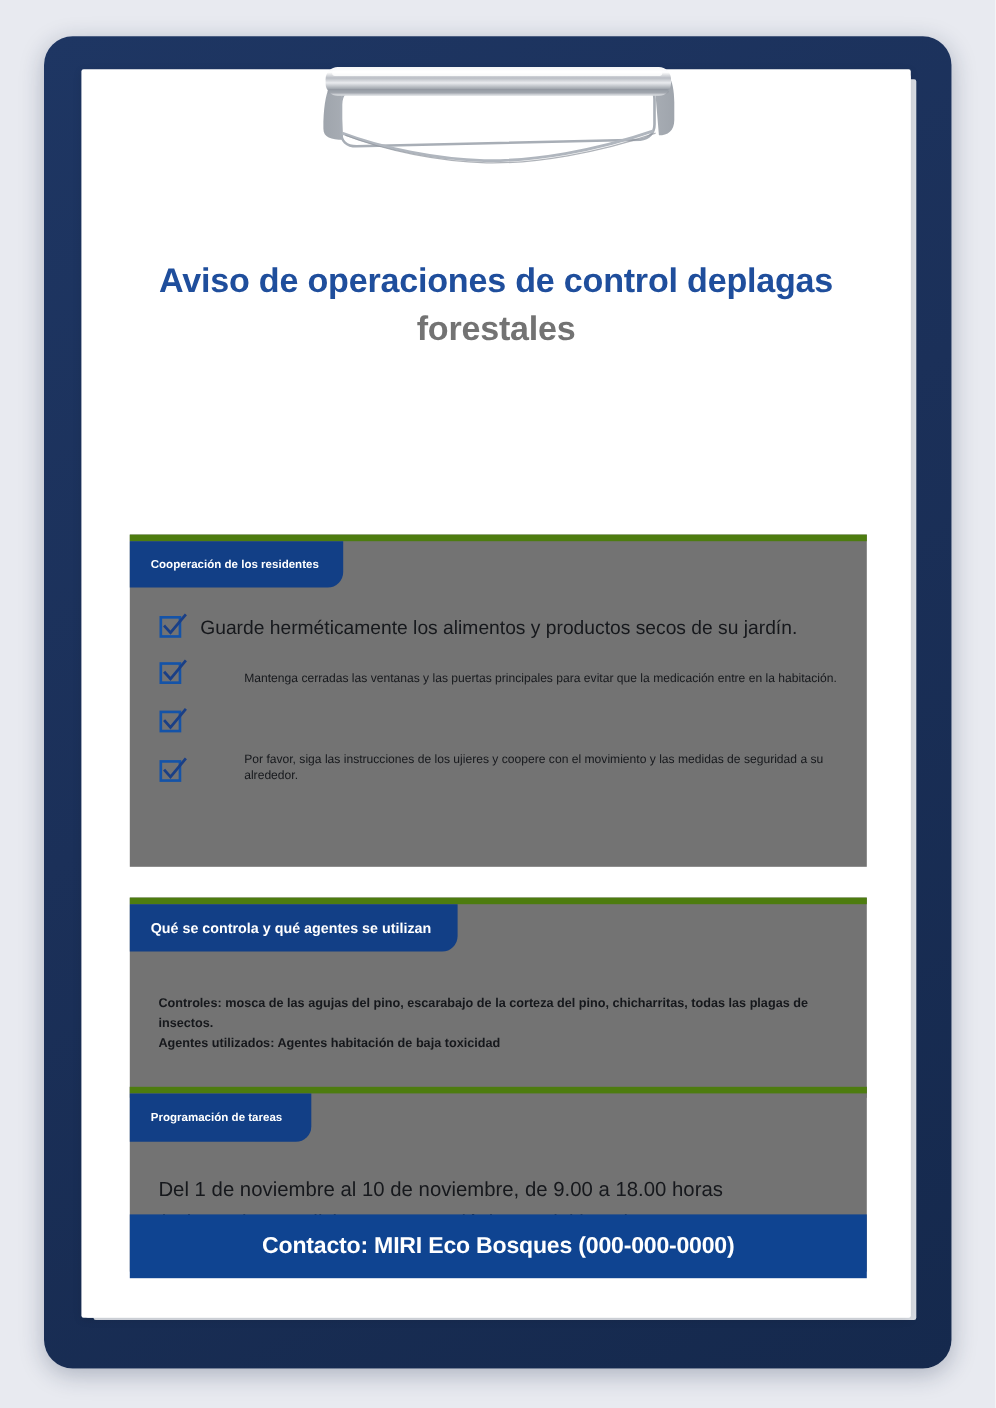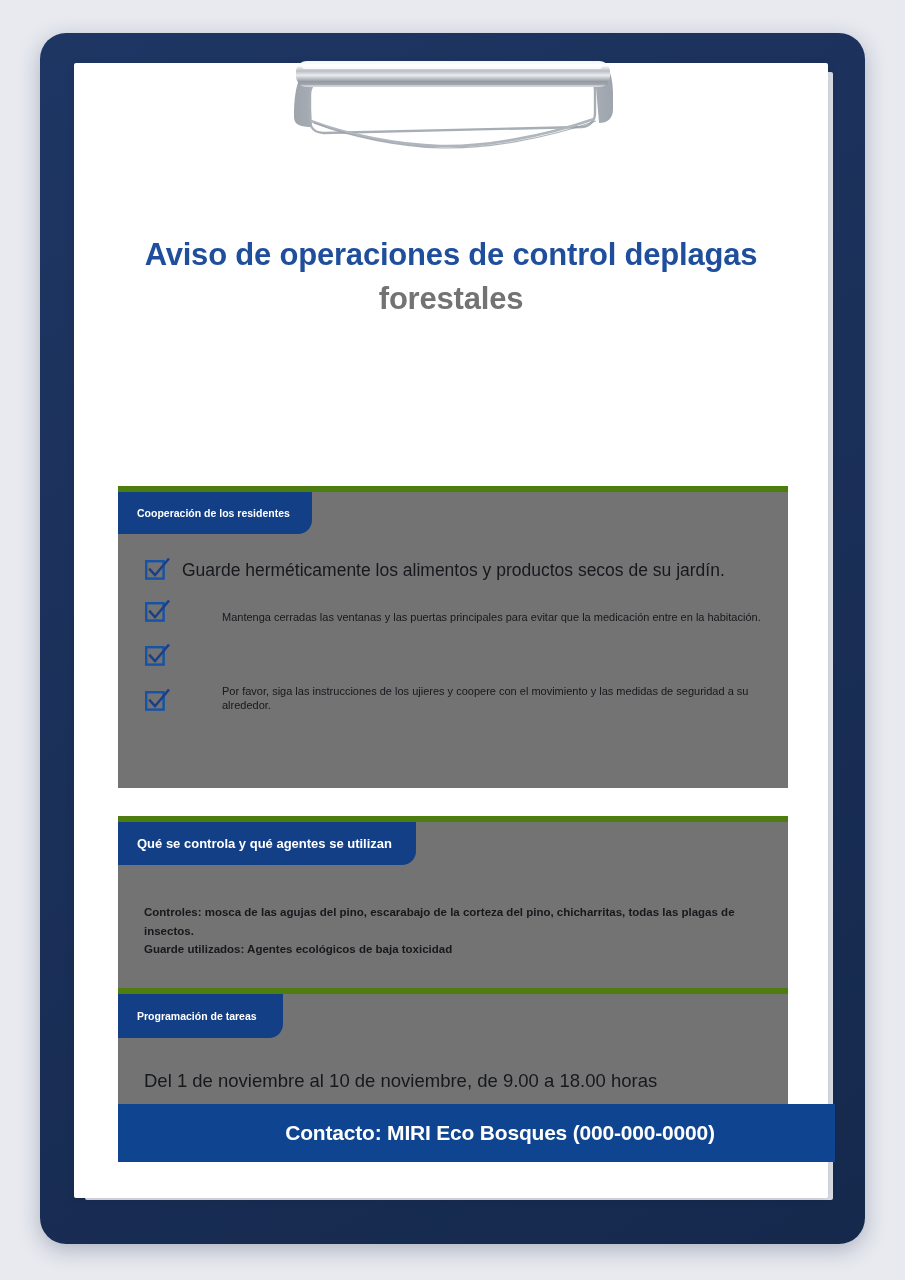--- a/index.html
+++ b/index.html
@@ -185,21 +185,20 @@
     width: 670px;
     height: 58px;
     background: #0f4491;
     color: #ffffff;
     display: flex;
     align-items: center;
     justify-content: center;
     font-size: 21px;
     font-weight: bold;
     letter-spacing: -0.2px;
-    padding-left: 47px;
   }
 </style>
 </head>
 <body>
 
 <div class="stage">
 
   <div class="clipboard"></div>
 
   <div class="sheet-back-2"></div>
@@ -274,21 +273,21 @@
           <span class="check-text">Por favor, siga las instrucciones de los ujieres y coopere con el movimiento y las medidas de seguridad a su alrededor.</span>
         </li>
 
       </ul>
     </div>
 
     <div class="section" id="sec-controls">
       <div class="sec-head">Qué se controla y qué agentes se utilizan</div>
       <div class="para-body">
         <div class="para-line">Controles: mosca de las agujas del pino, escarabajo de la corteza del pino, chicharritas, todas las plagas de insectos.</div>
-        <div class="para-line">Guarde utilizados: Agentes ecológicos de baja toxicidad</div>
+        <div class="para-line">Agentes utilizados: Agentes habitación de baja toxicidad</div>
       </div>
     </div>
 
     <div class="section" id="sec-schedule">
       <div class="sec-head">Programación de tareas</div>
       <div class="schedule-body">
         <div class="schedule-line">Del 1 de noviembre al 10 de noviembre, de 9.00 a 18.00 horas</div>
         <div class="schedule-line">(sujeto a las condiciones meteorológicas y del lugar)</div>
       </div>
     </div>

